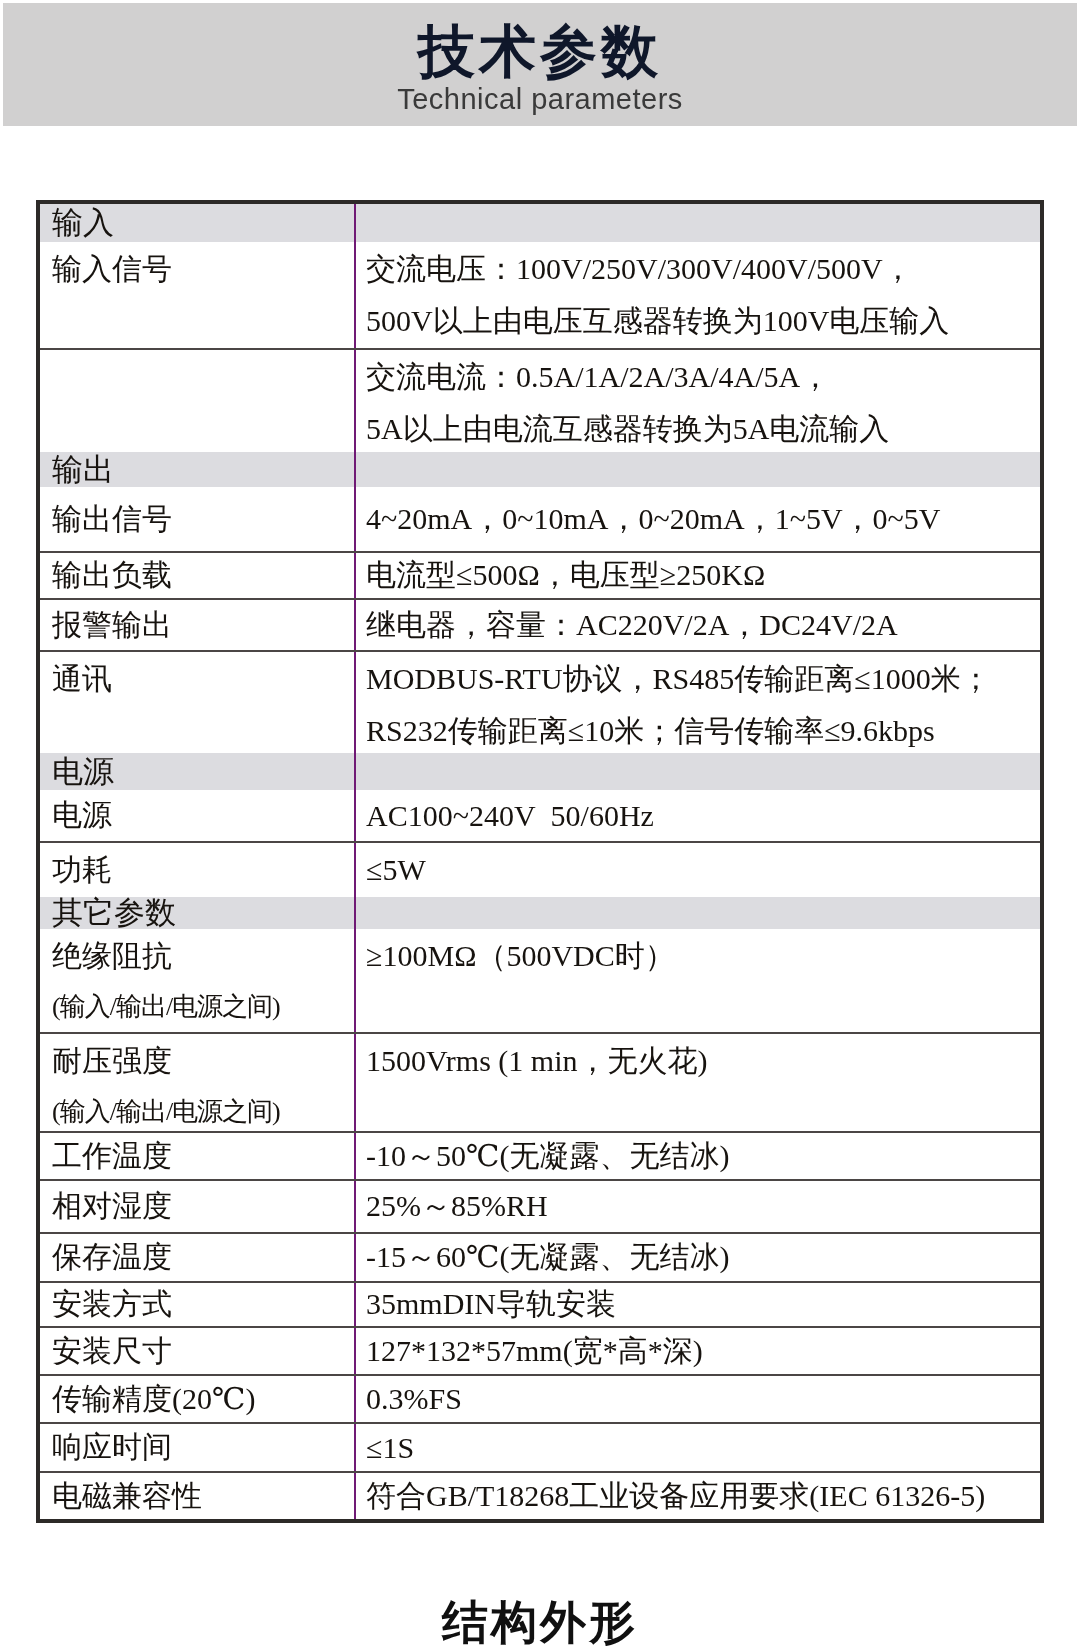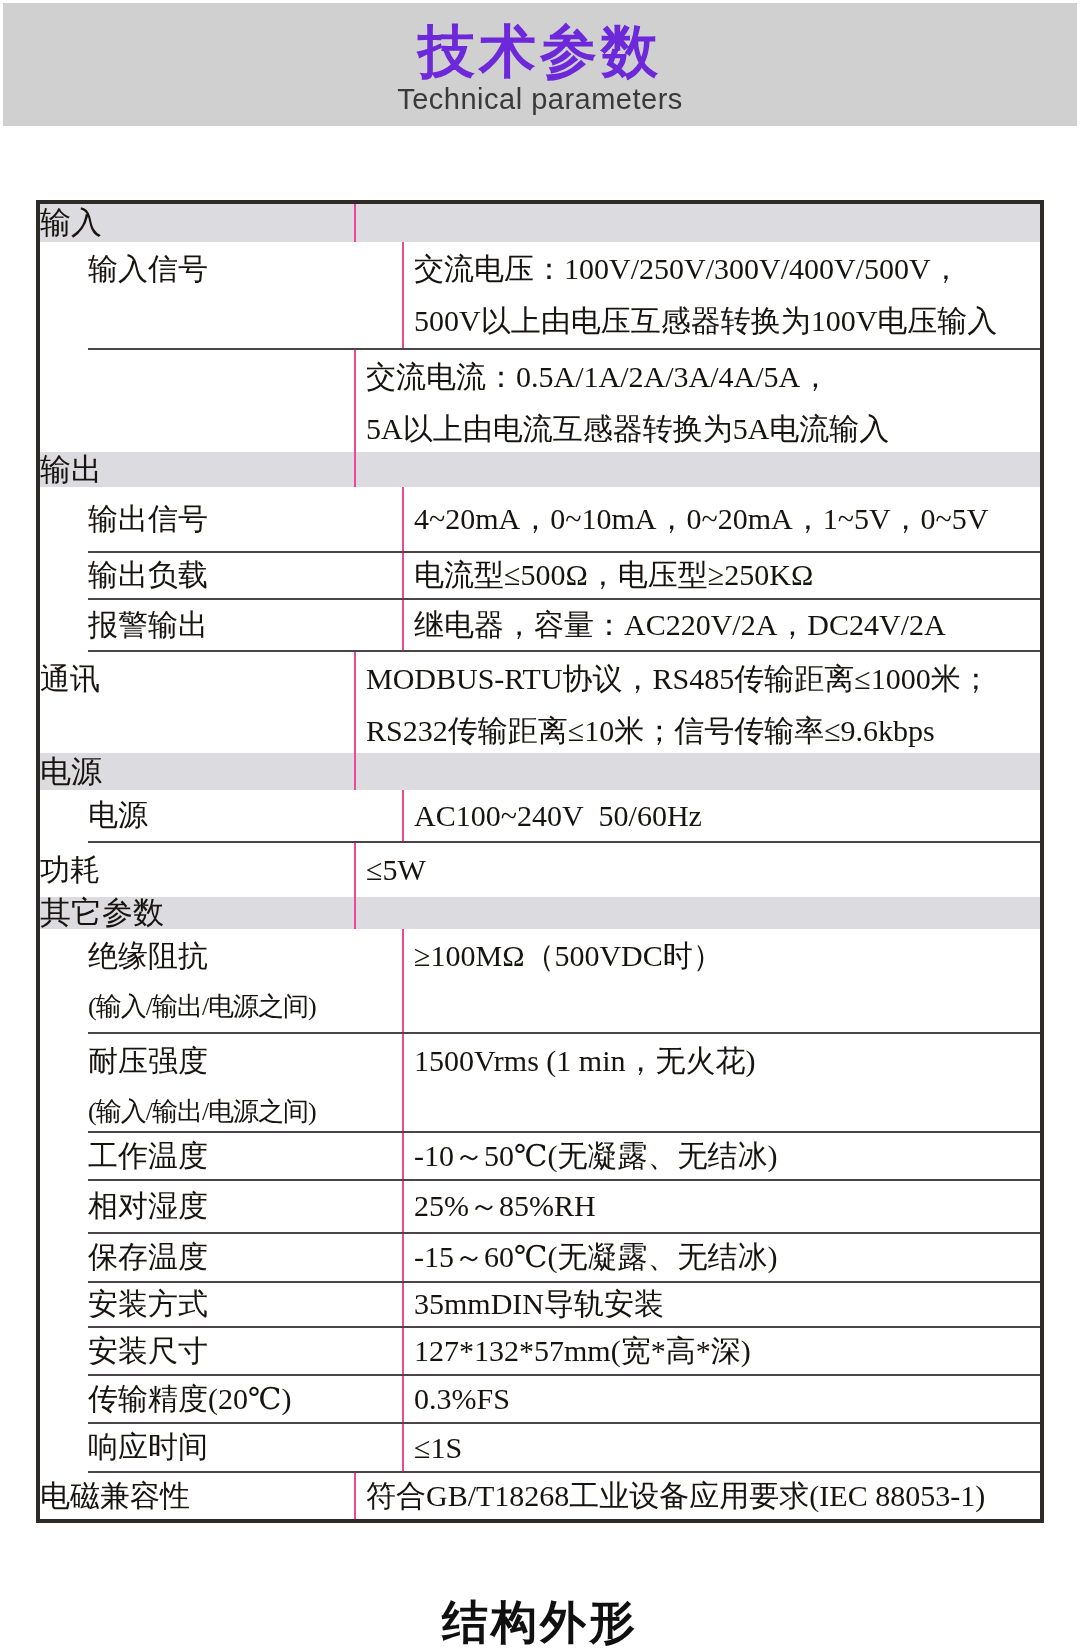--- a/index.html
+++ b/index.html
@@ -14,41 +14,41 @@
 
   
   .banner {
     position:absolute; top:3px; left:3px; width:1074px; height:123px;
     background:#d1d0d0;
     display:flex; flex-direction:column; align-items:center; justify-content:center;
     box-sizing:border-box; padding-top:8px;
   }
   .banner .cn {
     font-family:"Liberation Sans","DejaVu Sans",sans-serif;
-    font-weight:700; font-size:57px; line-height:1; letter-spacing:4px; color:#6d28d9;
+    font-weight:700; font-size:57px; line-height:1; letter-spacing:4px; color:#0f172a;
   }
   .banner .en {
     font-family:"Liberation Sans","DejaVu Sans",sans-serif;
     font-size:29px; line-height:1; margin-top:5px; color:#3a3a3a; letter-spacing:0.5px;
   }
 
   
   .spec-table {
     position:absolute; left:36px; top:200px; width:1008px;
     box-sizing:border-box;
     border:4px solid #2d2a28;
     background:#ffffff;
   }
   .row { display:flex; box-sizing:border-box; font-size:30px; }
-  .row.bordered { border-bottom:2px solid #4b4645;margin-left:48px; }
+  .row.bordered { border-bottom:2px solid #4b4645; }
   .row.section { background:#dcdce0; }
   .label {
     flex:0 0 316px; width:316px; box-sizing:border-box;
-    border-right:2px solid #ec4899;
-    padding-left:0; padding-right:2px;
+    border-right:2px solid #701a75;
+    padding-left:12px; padding-right:2px;
     display:flex; flex-direction:column; justify-content:center;
   }
   .value {
     flex:1; box-sizing:border-box;
     padding-left:10px; padding-right:4px;
     display:flex; flex-direction:column; justify-content:center;
   }
   .row.multi .label, .row.multi .value {
     justify-content:flex-start; padding-top:1px; line-height:52px;
   }
@@ -218,19 +218,19 @@
   <div class="row bordered" style="height:49px">
     <div class="label">响应时间</div>
     <div class="value">
       <span class="line">≤1S</span>
     </div>
   </div>
 
   <div class="row" style="height:46px">
     <div class="label">电磁兼容性</div>
     <div class="value">
-      <span class="line">符合GB/T18268工业设备应用要求(IEC 88053-1)</span>
+      <span class="line">符合GB/T18268工业设备应用要求(IEC 61326-5)</span>
     </div>
   </div>
 
 </div>
 
 <div class="footer-title">结构外形</div>
 
 </body></html>

